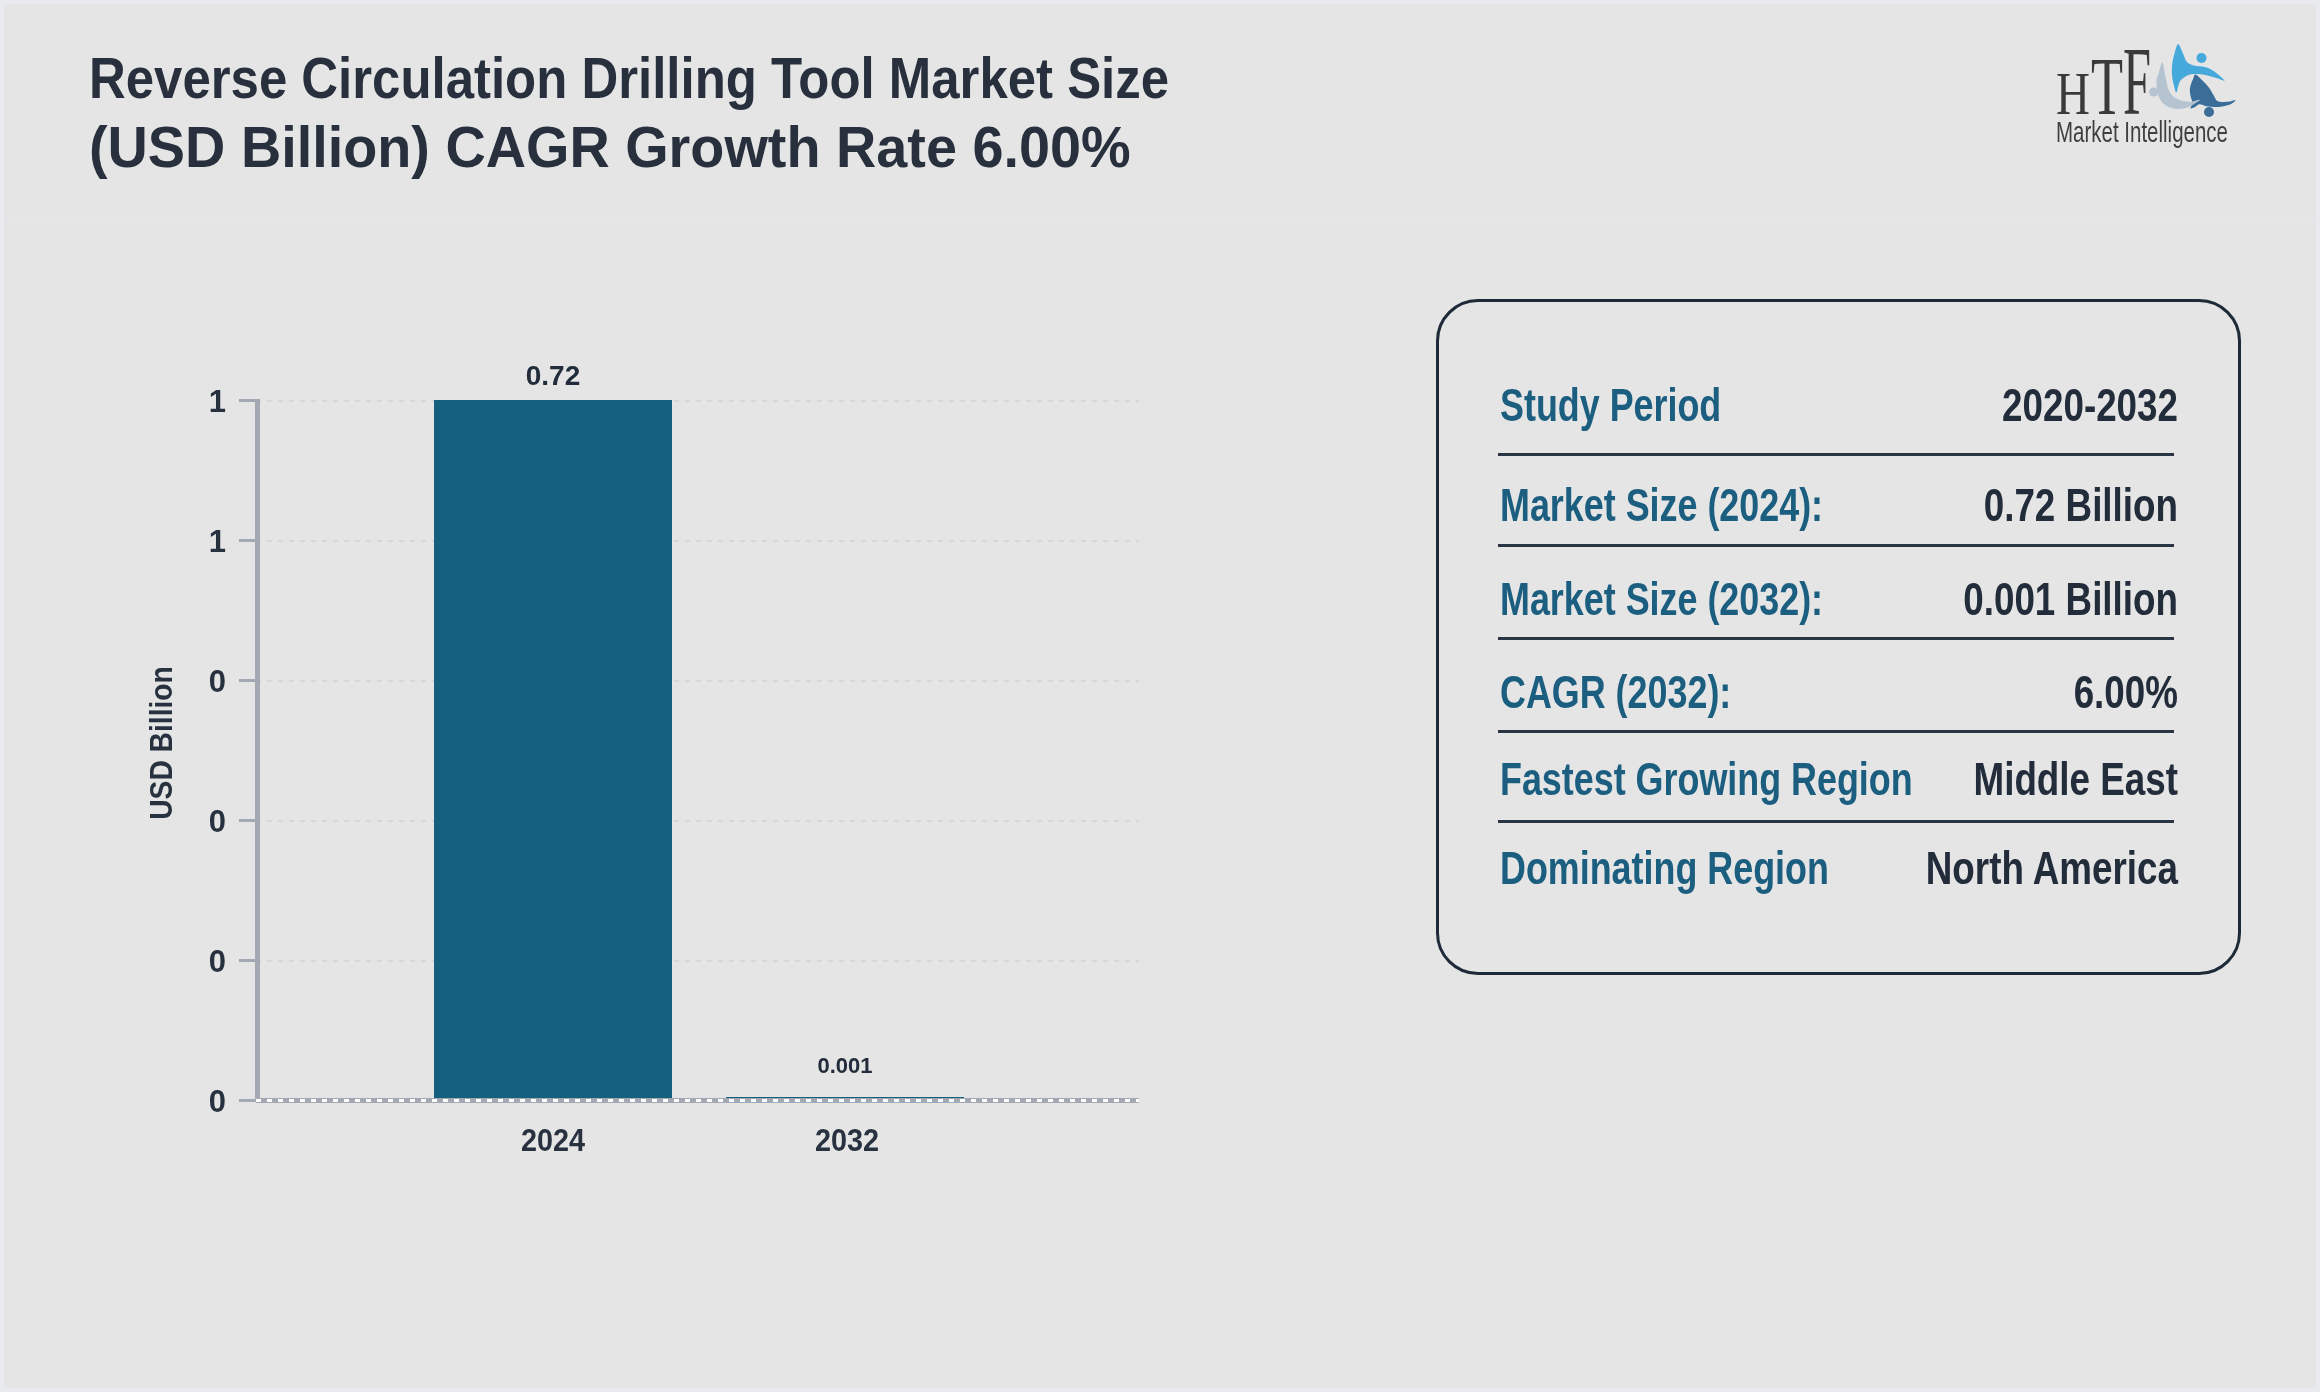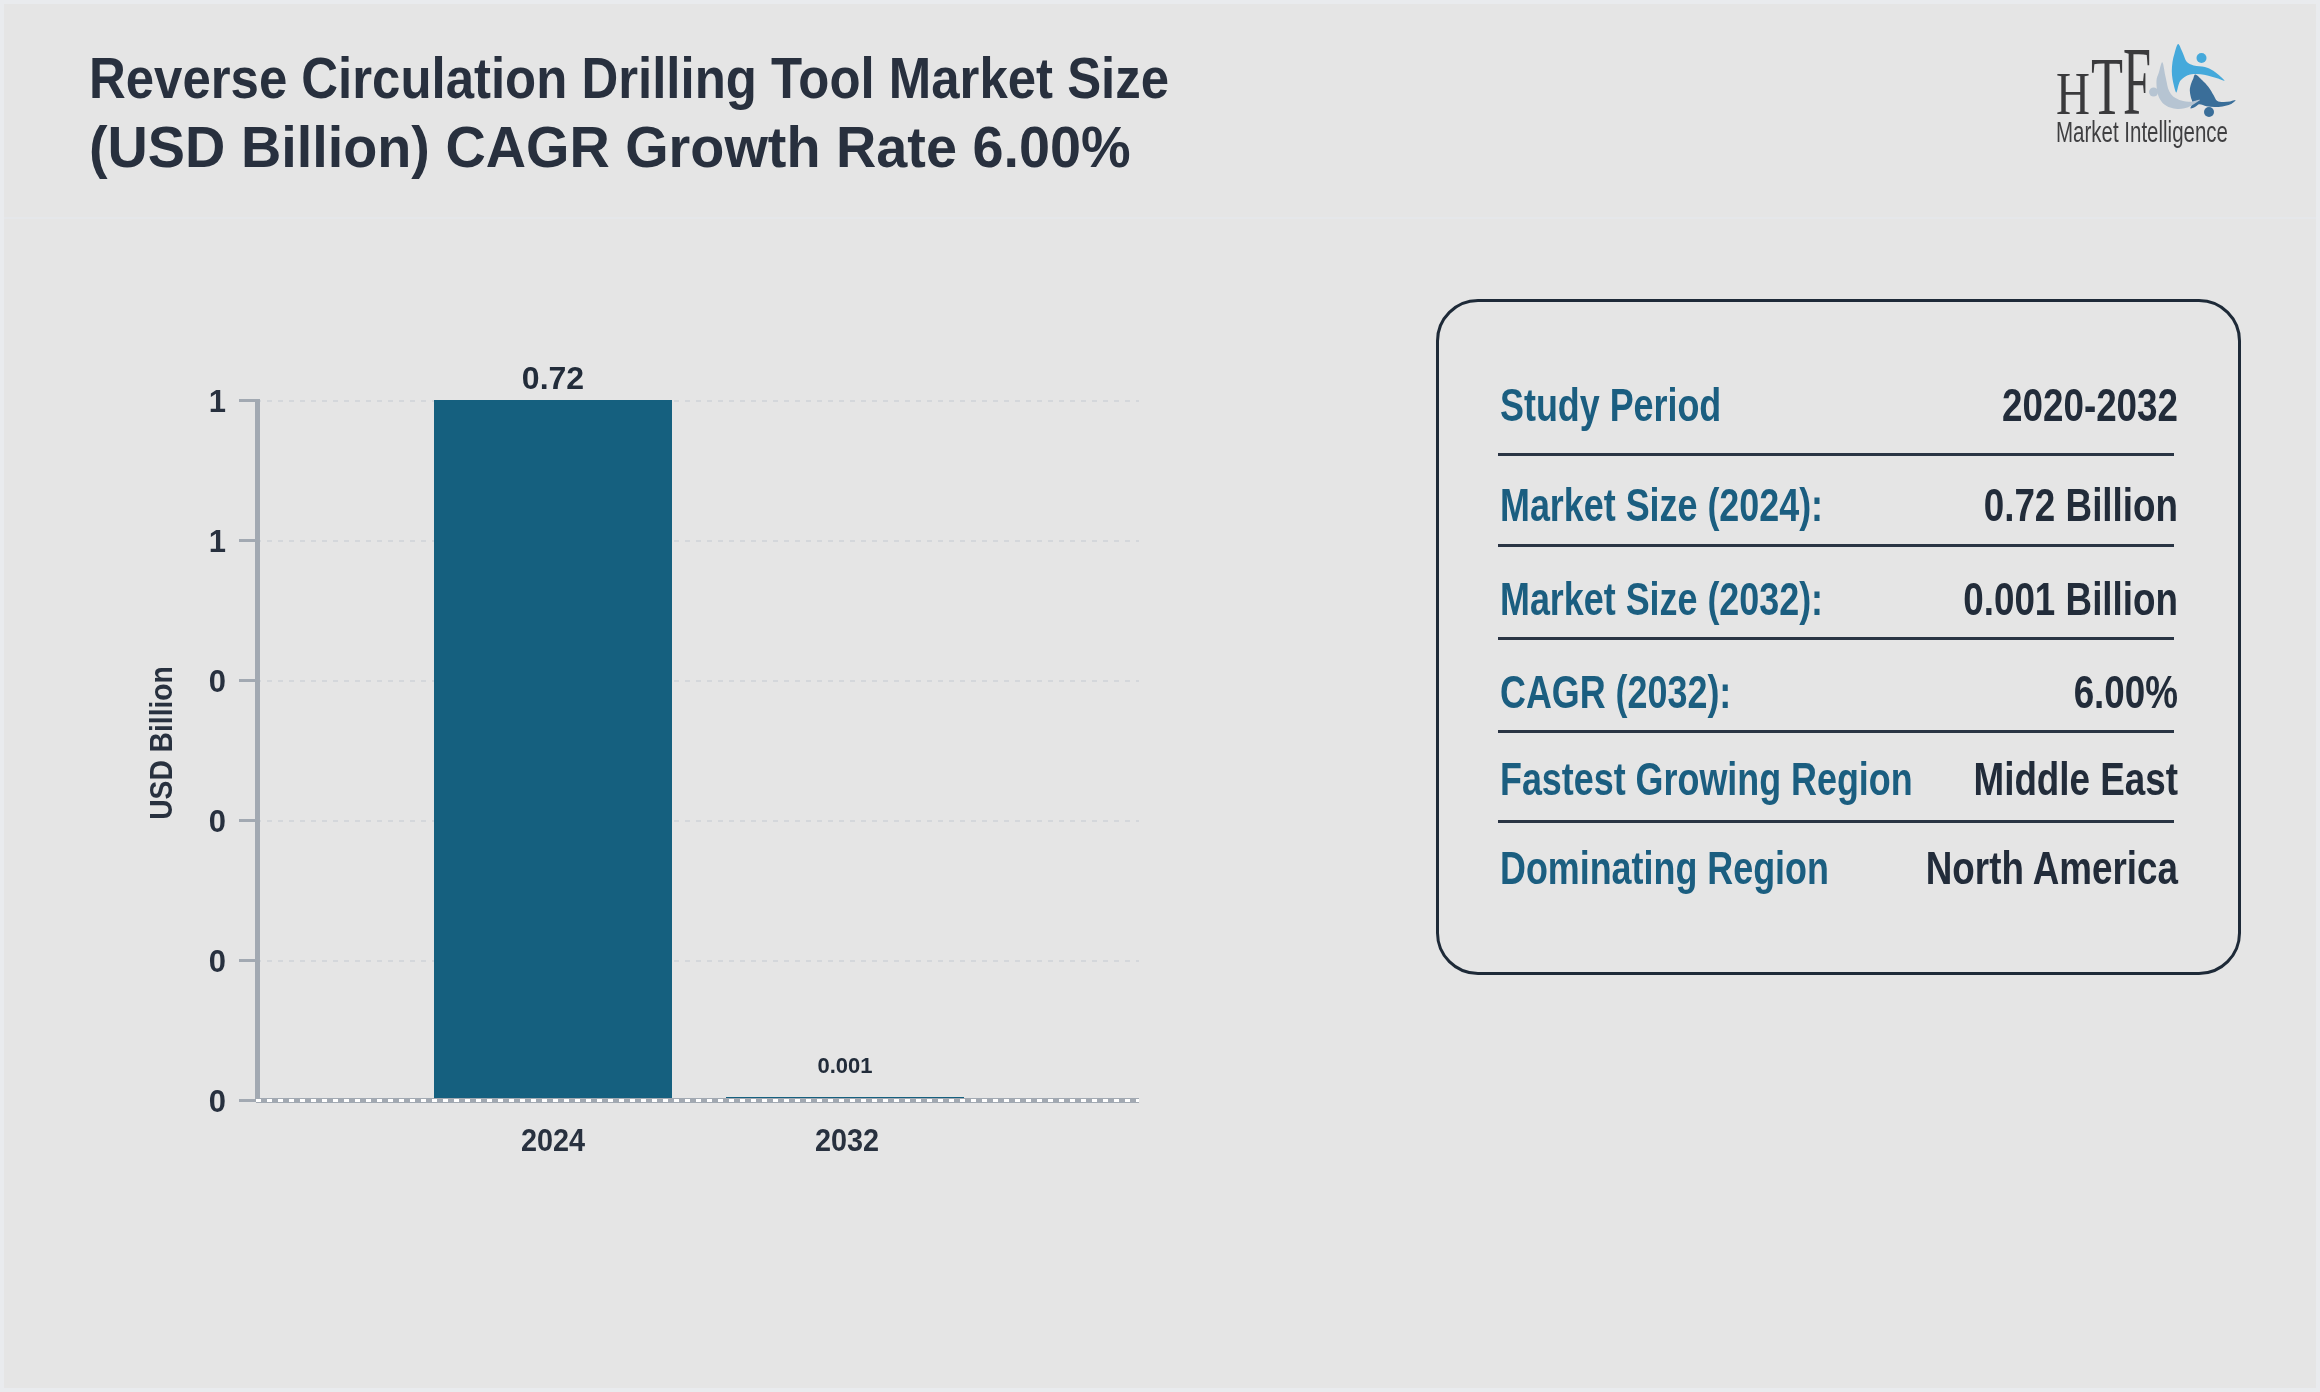--- a/index.html
+++ b/index.html
@@ -17,21 +17,21 @@
   .tick{left:235px;width:15.5px;height:3px;background:#a2a9b2;}
   .ylab{left:120px;width:102px;text-align:right;font-size:31px;font-weight:bold;
         color:#28313f;line-height:31px;}
   #usdb{left:26px;top:721px;width:264px;text-align:center;font-size:31px;font-weight:bold;
         color:#28313f;transform:rotate(-90deg) scaleX(0.91);transform-origin:center;}
   #bar1{left:430px;top:396px;width:238px;height:702px;background:#15607f;}
   #bar2{left:722px;top:1093px;width:238px;height:3.5px;background:#15607f;}
   #xaxis{left:252px;top:1094px;width:883px;height:4.5px;background:#a2a9b2;}
   #xaxisdash{left:252px;top:1095px;width:883px;height:2.5px;
         background:repeating-linear-gradient(90deg,#ffffff 0 5.5px,transparent 5.5px 11px);}
-  .vlab{font-size:32px;font-weight:bold;color:#222c3a;text-align:center;width:238px;}
+  .vlab{font-size:28px;font-weight:bold;color:#222c3a;text-align:center;width:238px;}
   .xlab{font-size:32px;font-weight:bold;color:#28313f;text-align:center;width:238px;
         transform:scaleX(0.9);transform-origin:center top;}
   
   #card{left:1431.5px;top:295px;width:805px;height:676px;border:3px solid #1e2a38;
         border-radius:42px;box-sizing:border-box;}
   .rlab{position:absolute;left:1496px;height:60px;line-height:60px;font-size:46px;
         font-weight:bold;color:#1b5e80;transform:scaleX(0.78);
         transform-origin:left center;white-space:nowrap;}
     .rval{position:absolute;left:1494px;width:680px;height:60px;line-height:60px;
         text-align:right;font-size:46px;font-weight:bold;color:#222c3a;

